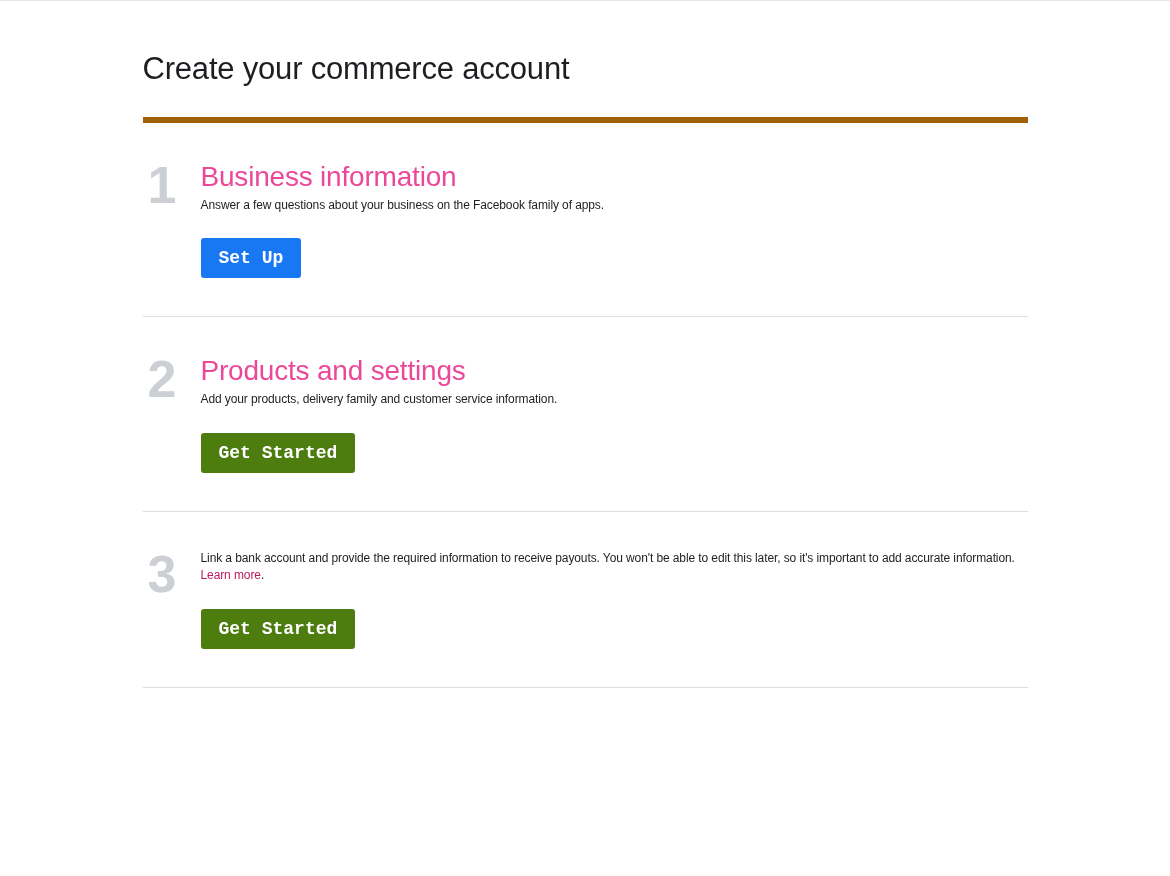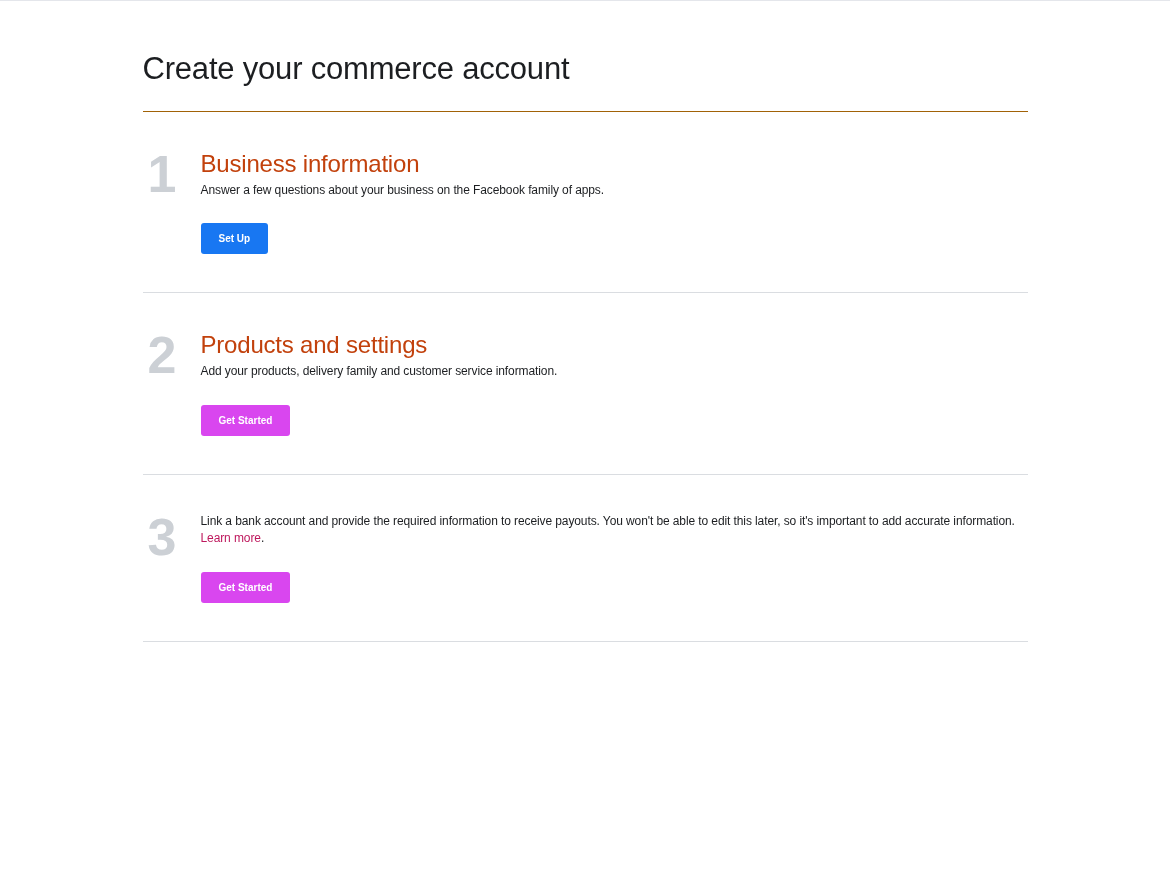--- a/index.html
+++ b/index.html
@@ -21,74 +21,74 @@
     }
     .container {
       max-width: 885px;
       margin: 0 auto;
       padding-top: 50px;
     }
     .page-title {
       font-size: 31px;
       font-weight: 400;
       color: #1c1e21;
-      padding-bottom: 24px;
-      border-bottom: 1px solid #a16207;
+      padding-bottom: 30px;
+      border-bottom: 6px solid #a16207;
       letter-spacing: -0.2px;
     }
     .step {
       display: flex;
       padding: 38px 0 38px 5px;
       border-bottom: 1px solid #dadde1;
       align-items: flex-start;
     }
     .step-number {
       font-size: 52px;
       font-weight: 700;
       color: #ccd0d5;
       line-height: 1;
       min-width: 53px;
       margin-top: -2px;
     }
     .step-content {
       flex: 1;
     }
     .step-title {
-      font-size: 24px;
+      font-size: 28px;
       font-weight: 400;
-      color: #c2410c;
+      color: #ec4899;
       margin-bottom: 4px;
       letter-spacing: -0.2px;
     }
     .step-description {
       font-size: 12px;
       color: #1c1e21;
       line-height: 1.45;
       margin-bottom: 24px;
       letter-spacing: -0.1px;
     }
     .step-description a {
       color: #be185d;
       text-decoration: none;
       cursor: pointer;
     }
     .btn {
       display: inline-block;
       padding: 10px 18px;
-      font-size: 10px;
+      font-size: 18px;
       font-weight: 700;
       color: #ffffff;
       background: #1877f2;
       border: none;
       border-radius: 3px;
       cursor: pointer;
-      font-family: Liberation Sans, sans-serif;
+      font-family: Liberation Mono, monospace;
     }
     .btn-disabled {
-      background: #d946ef;
+      background: #4d7c0f;
       cursor: default;
     }
   </style>
 </head>
 <body>
 
 <div class="top-border"></div>
 
 <div class="container">
   <h1 class="page-title">Create your commerce account</h1>

